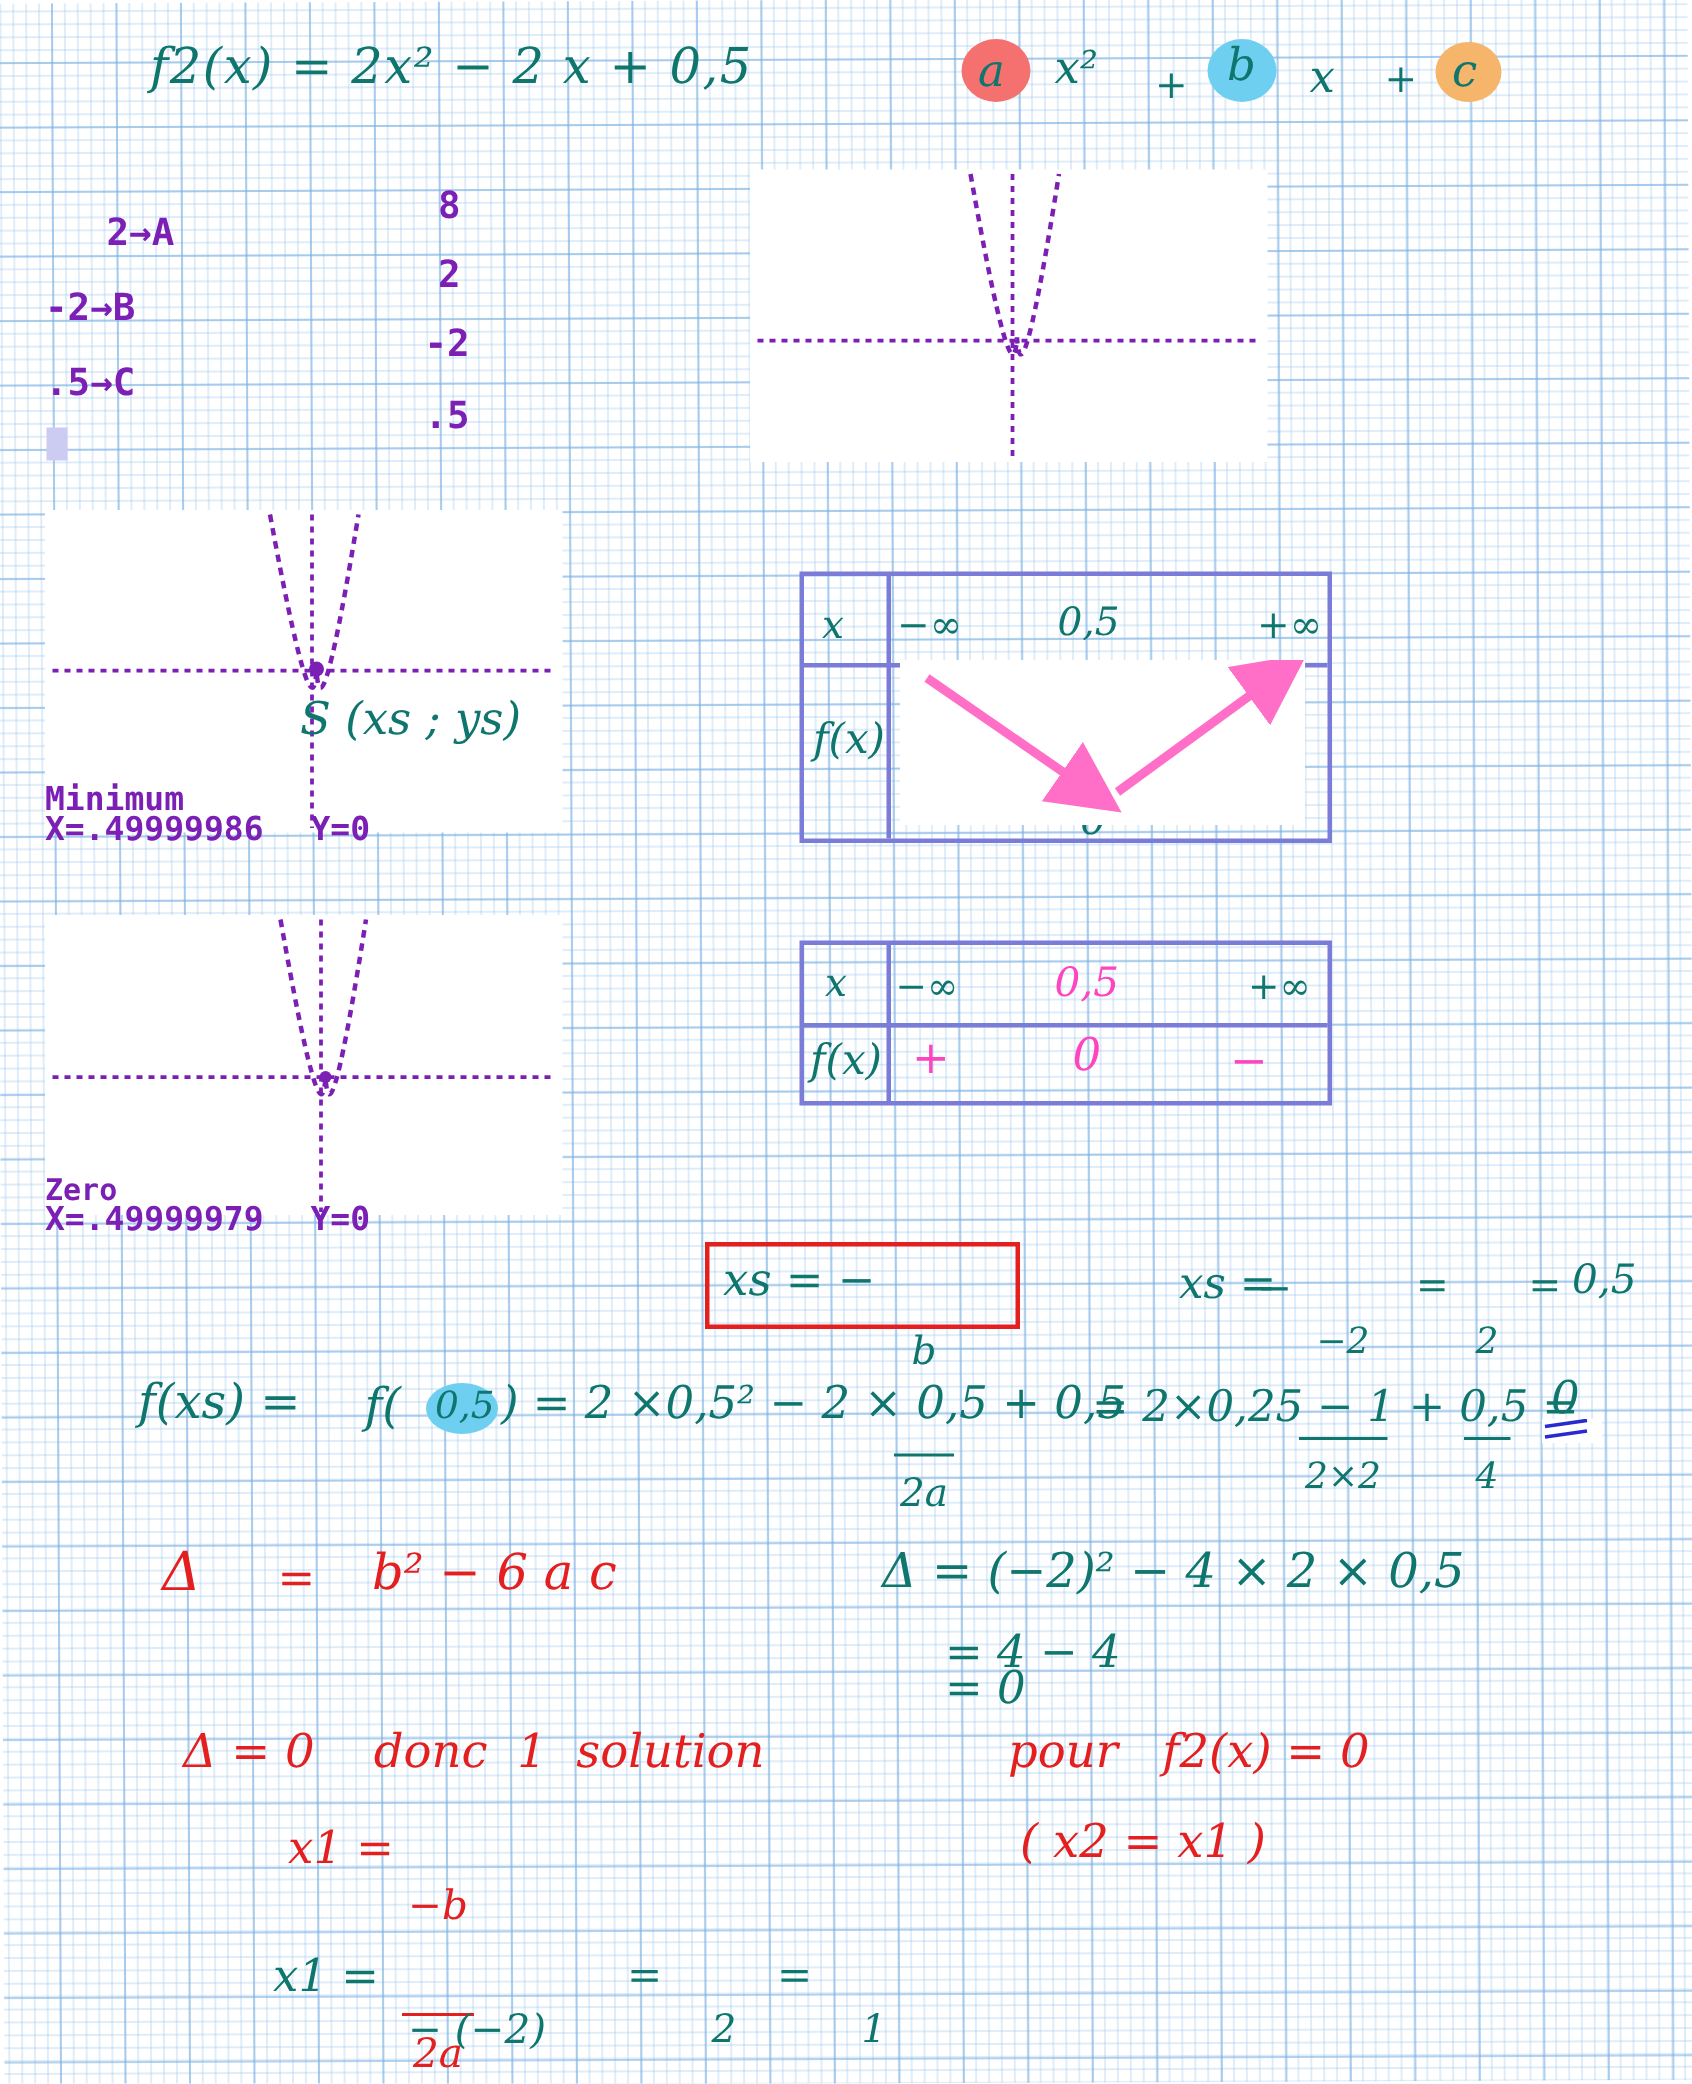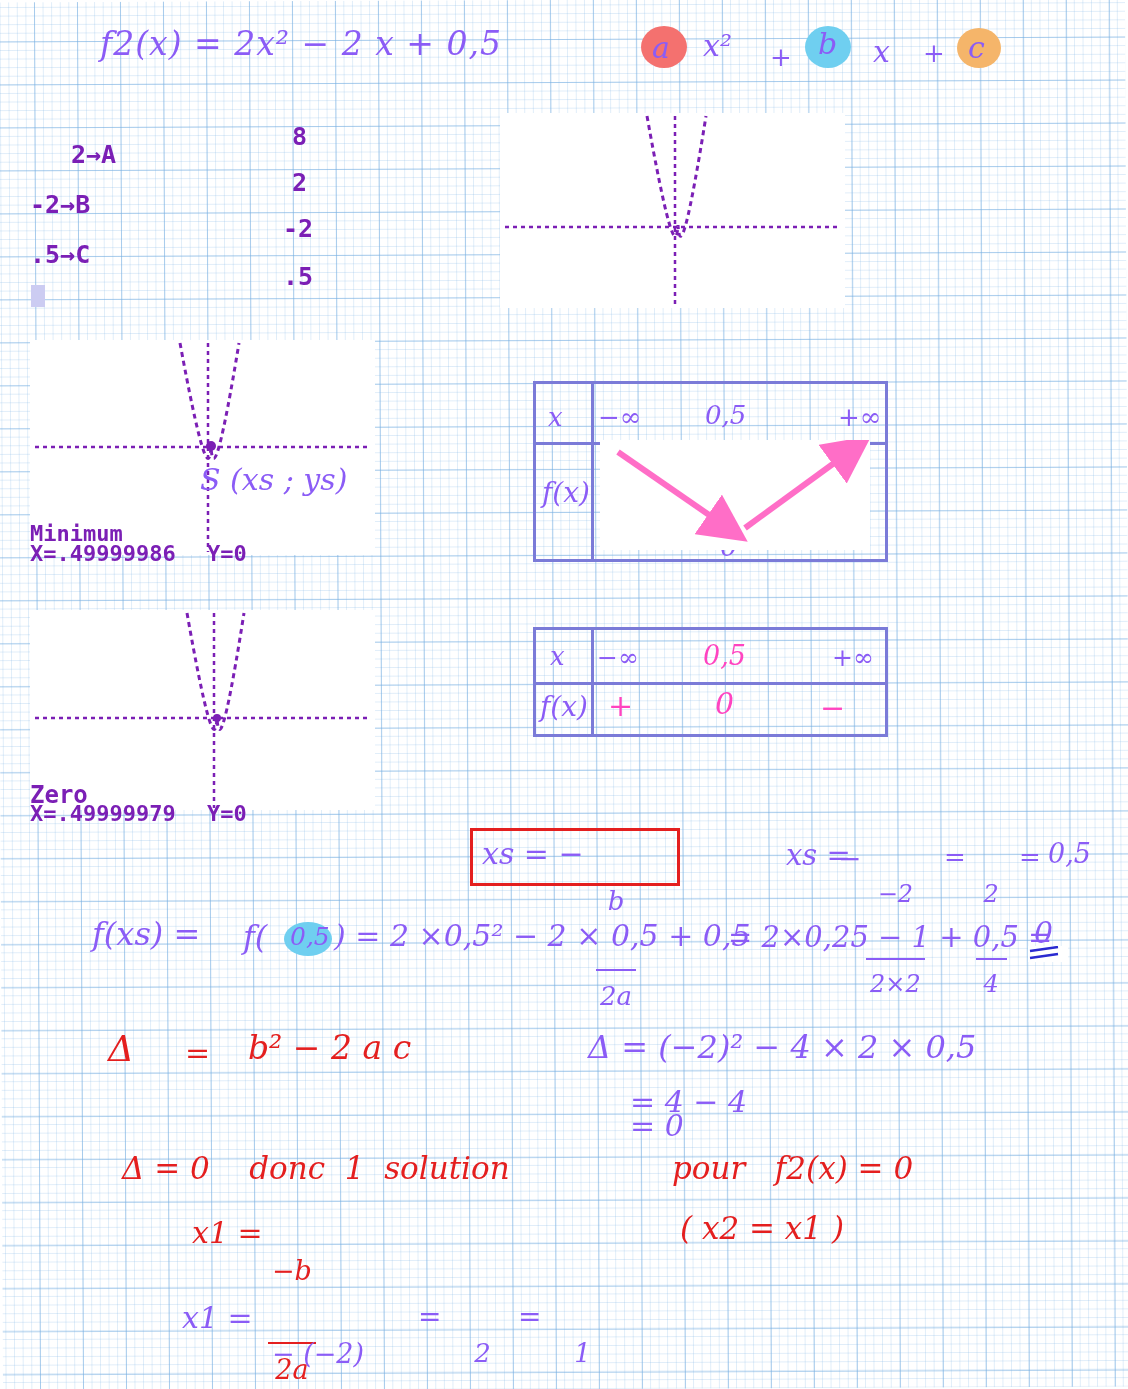--- a/index.html
+++ b/index.html
@@ -21,21 +21,21 @@
       43px 43px,
       43px 43px,
       8.6px 8.6px,
       8.6px 8.6px;
     background-position:-6px -4px,-6px -4px,-6px -4px,-6px -4px;
     transform:rotate(-0.25deg);
     transform-origin:center center;
   }
   .layer{position:absolute;left:0;top:0;width:1128px;height:1389px;}
   .ink{position:absolute;white-space:pre;}
-  .blue{color:#8b5cf6;}
+  .blue{color:#0f766e;}
   .purple{color:#7b1fb5;}
   .red{color:#e41f1f;}
   .pink{color:#ff44c0;}
   .hand{font-family:"DejaVu Serif", serif;font-style:italic;}
   .calc{font-family:"DejaVu Sans Mono", monospace;font-weight:bold;}
 
   
   .frac{display:inline-block;text-align:center;vertical-align:middle;line-height:1.05;}
   .frac .num{display:block;padding:0 4px;}
   .frac .den{display:block;border-top:2px solid currentColor;padding:12px 4px;}
@@ -107,21 +107,21 @@
   <div class="ink calc purple" style="left:207px;top:541px;font-size:22px;">Y=0</div>
 
   <div class="screen" style="left:30px;top:610px;width:345px;height:200px;">
     <svg width="345" height="200" viewBox="0 0 345 200">
       <line x1="5" y1="108" x2="340" y2="108" stroke="#7b1fb5" stroke-width="2.5" stroke-dasharray="4 4"></line>
       <line x1="184" y1="3" x2="184" y2="198" stroke="#7b1fb5" stroke-width="2.5" stroke-dasharray="4 4"></line>
       <path d="M157 3 Q184 156 187 108 Q190 156 214 3" stroke="#7b1fb5" stroke-width="3" fill="none" stroke-dasharray="5 4"></path>
       <circle cx="187" cy="108" r="4" fill="#7b1fb5"></circle>
     </svg>
   </div>
-  <div class="ink calc purple" style="left:30px;top:781px;font-size:24px;">Zero</div>
+  <div class="ink calc purple" style="left:30px;top:781px;font-size:20px;">Zero</div>
   <div class="ink calc purple" style="left:30px;top:801px;font-size:22px;">X=.49999979</div>
   <div class="ink calc purple" style="left:207px;top:801px;font-size:22px;">Y=0</div>
 
   <div class="vtable" style="left:533px;top:381px;width:355px;height:181px;">
     <div class="vline" style="left:55px;"></div>
     <div class="hline" style="top:58px;"></div>
   </div>
   <div class="ink hand blue" style="left:548px;top:402px;font-size:26px;">x</div>
   <div class="ink hand blue" style="left:542px;top:476px;font-size:28px;">f(x)</div>
   <div class="ink hand blue" style="left:598px;top:402px;font-size:26px;">−∞</div>
@@ -184,21 +184,21 @@
   <div class="ink hand blue" style="left:1034px;top:915px;font-size:30px;">0</div>
   <div class="screen" style="left:1028px;top:946px;width:40px;height:16px;">
     <svg width="40" height="16" viewBox="0 0 40 16">
       <line x1="2" y1="5" x2="30" y2="1" stroke="#2a2ad0" stroke-width="2.5"></line>
       <line x1="2" y1="12" x2="30" y2="8" stroke="#2a2ad0" stroke-width="2.5"></line>
     </svg>
   </div>
 
   <div class="ink hand red" style="left:108px;top:1028px;font-size:36px;">Δ</div>
   <div class="ink hand red" style="left:185px;top:1035px;font-size:30px;">=</div>
-  <div class="ink hand red" style="left:248px;top:1028px;font-size:33px;">b² − 2 a c</div>
+  <div class="ink hand red" style="left:248px;top:1028px;font-size:33px;">b² − 6 a c</div>
 
   <div class="ink hand blue" style="left:588px;top:1028px;font-size:32px;">Δ = (−2)² − 4 × 2 × 0,5</div>
   <div class="ink hand blue" style="left:630px;top:1072px;font-size:30px;margin-top:12px;">= 4 − 4</div>
   <div class="ink hand blue" style="left:630px;top:1108px;font-size:30px;">= 0</div>
 
   <div class="ink hand red" style="left:122px;top:1150px;font-size:31px;">Δ = 0    donc  1  solution</div>
   <div class="ink hand red" style="left:640px;top:1150px;font-size:31px;margin-left:32px;">pour   f2(x) = 0</div>
 
   <div class="ink hand red" style="left:192px;top:1215px;font-size:30px;">x1 =</div>
   <div class="ink hand red frac" style="left:268px;top:1200px;font-size:27px;">

